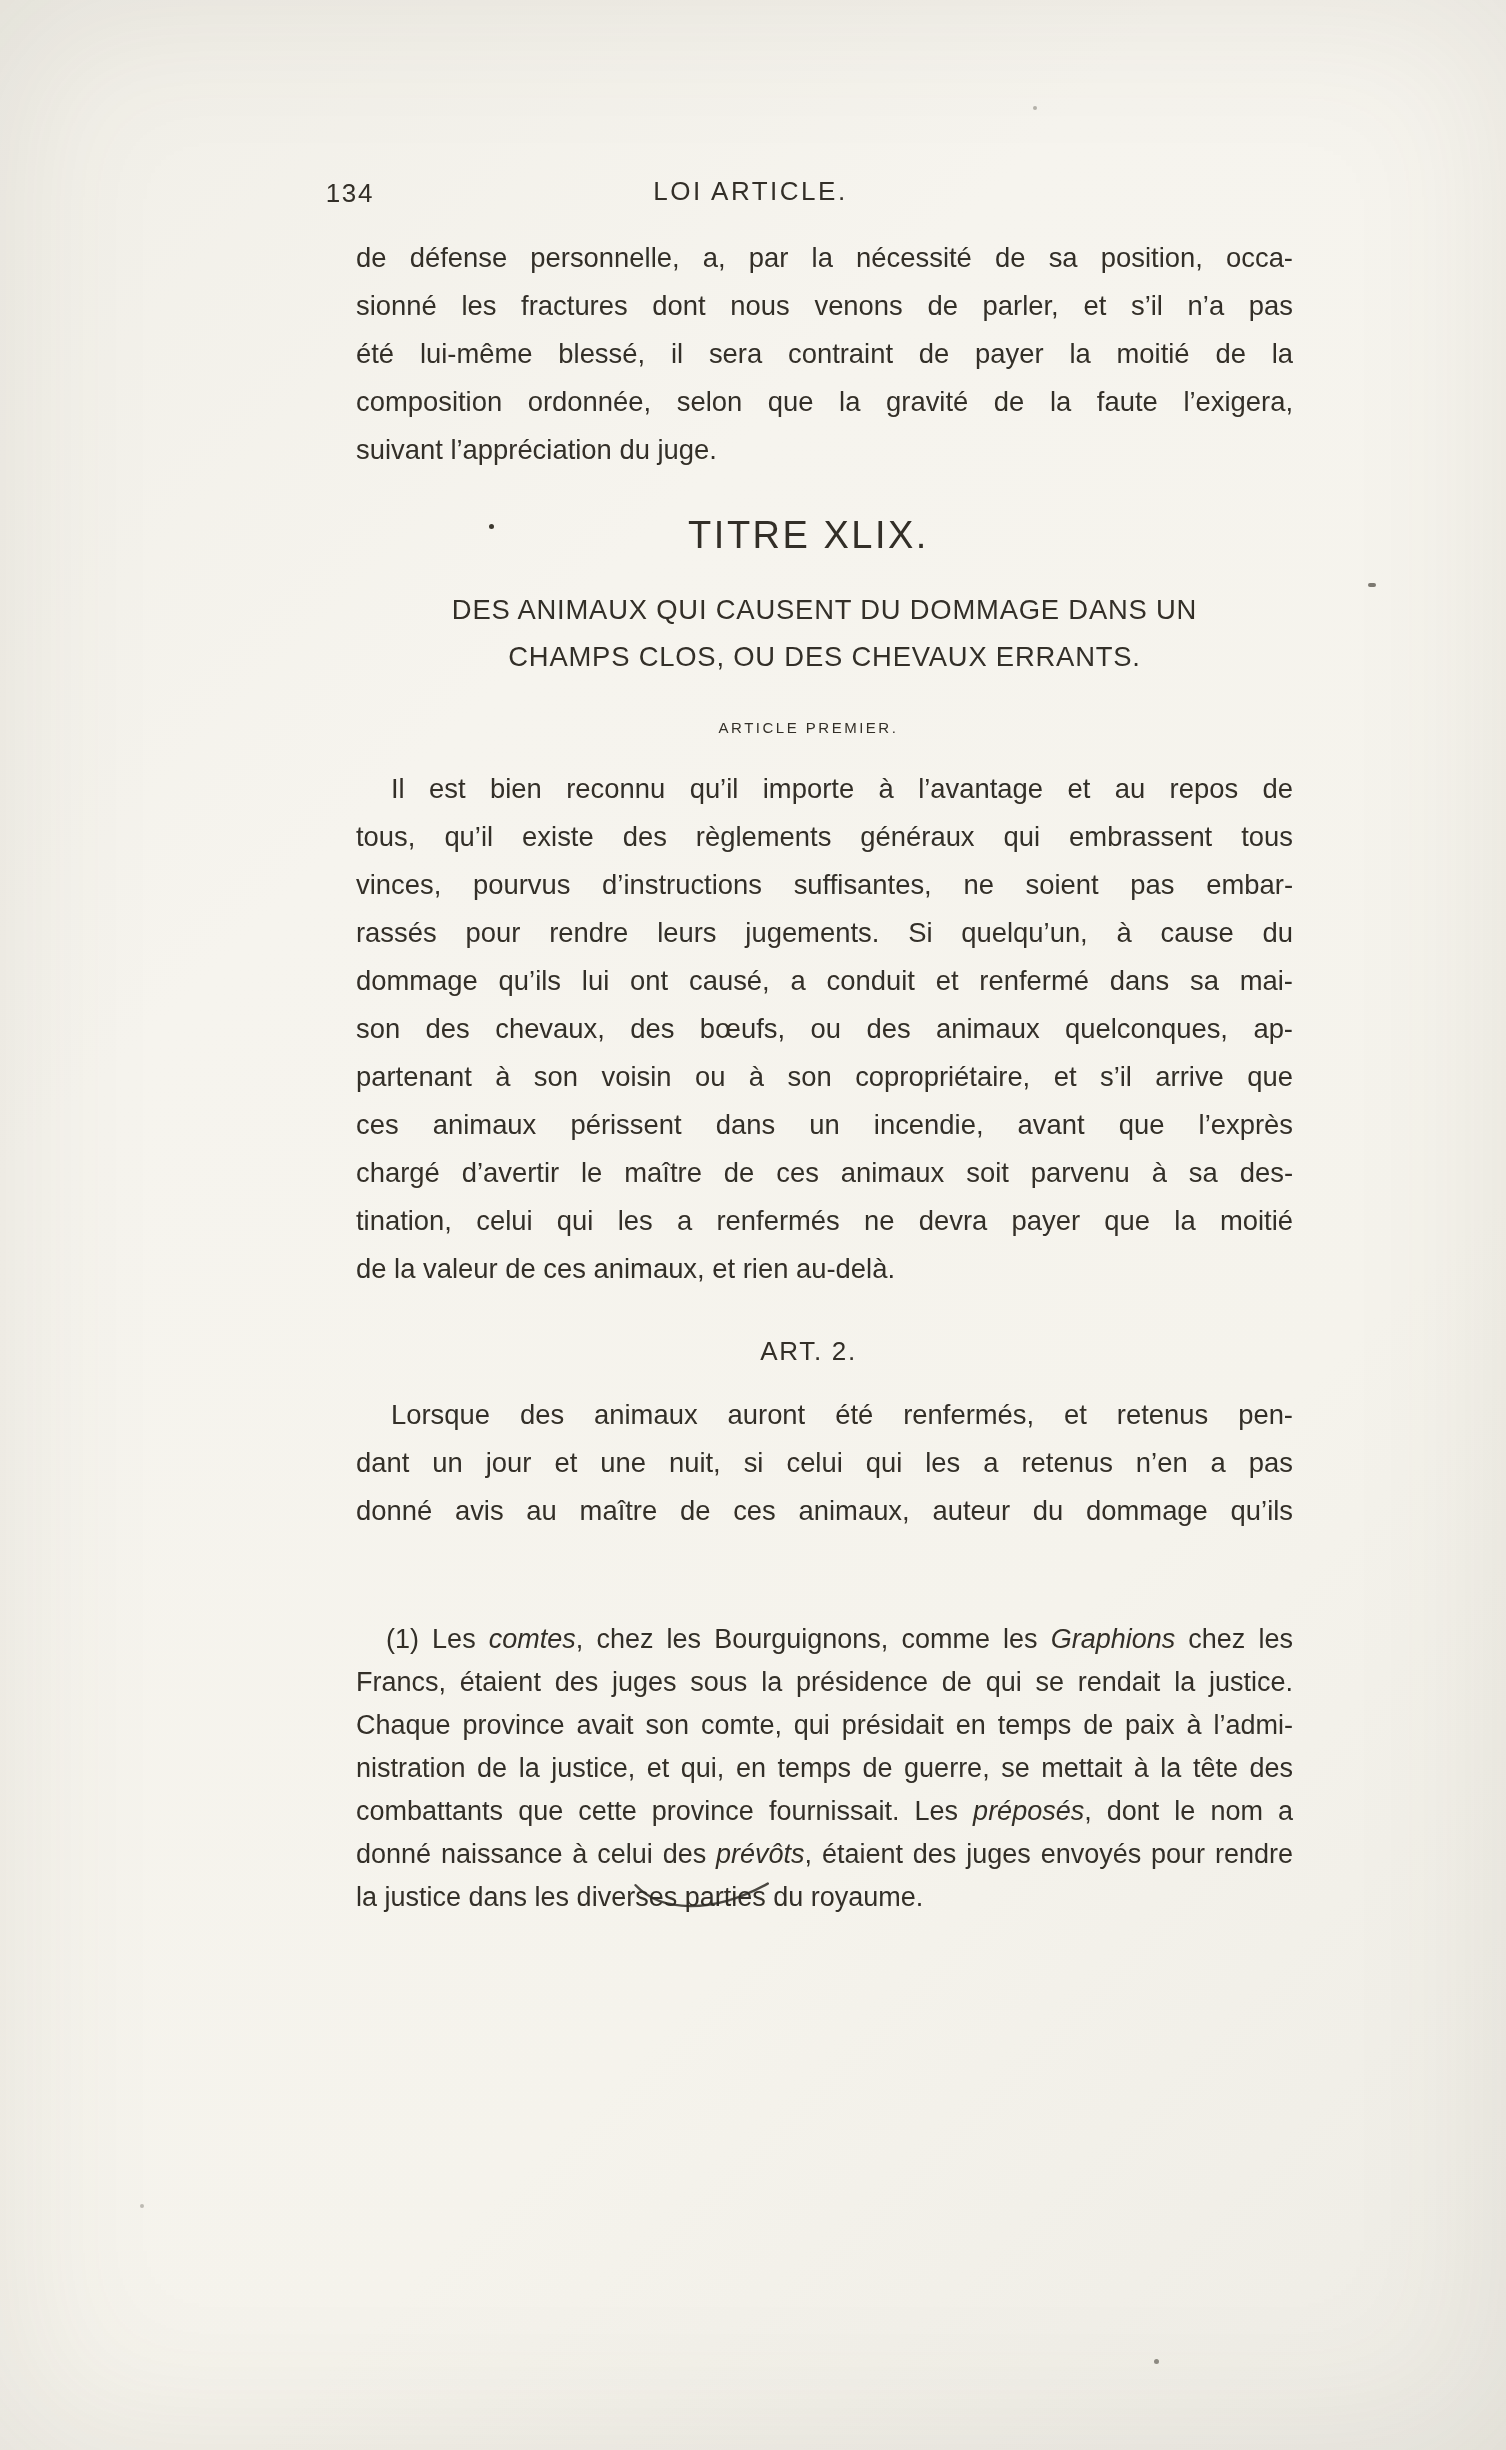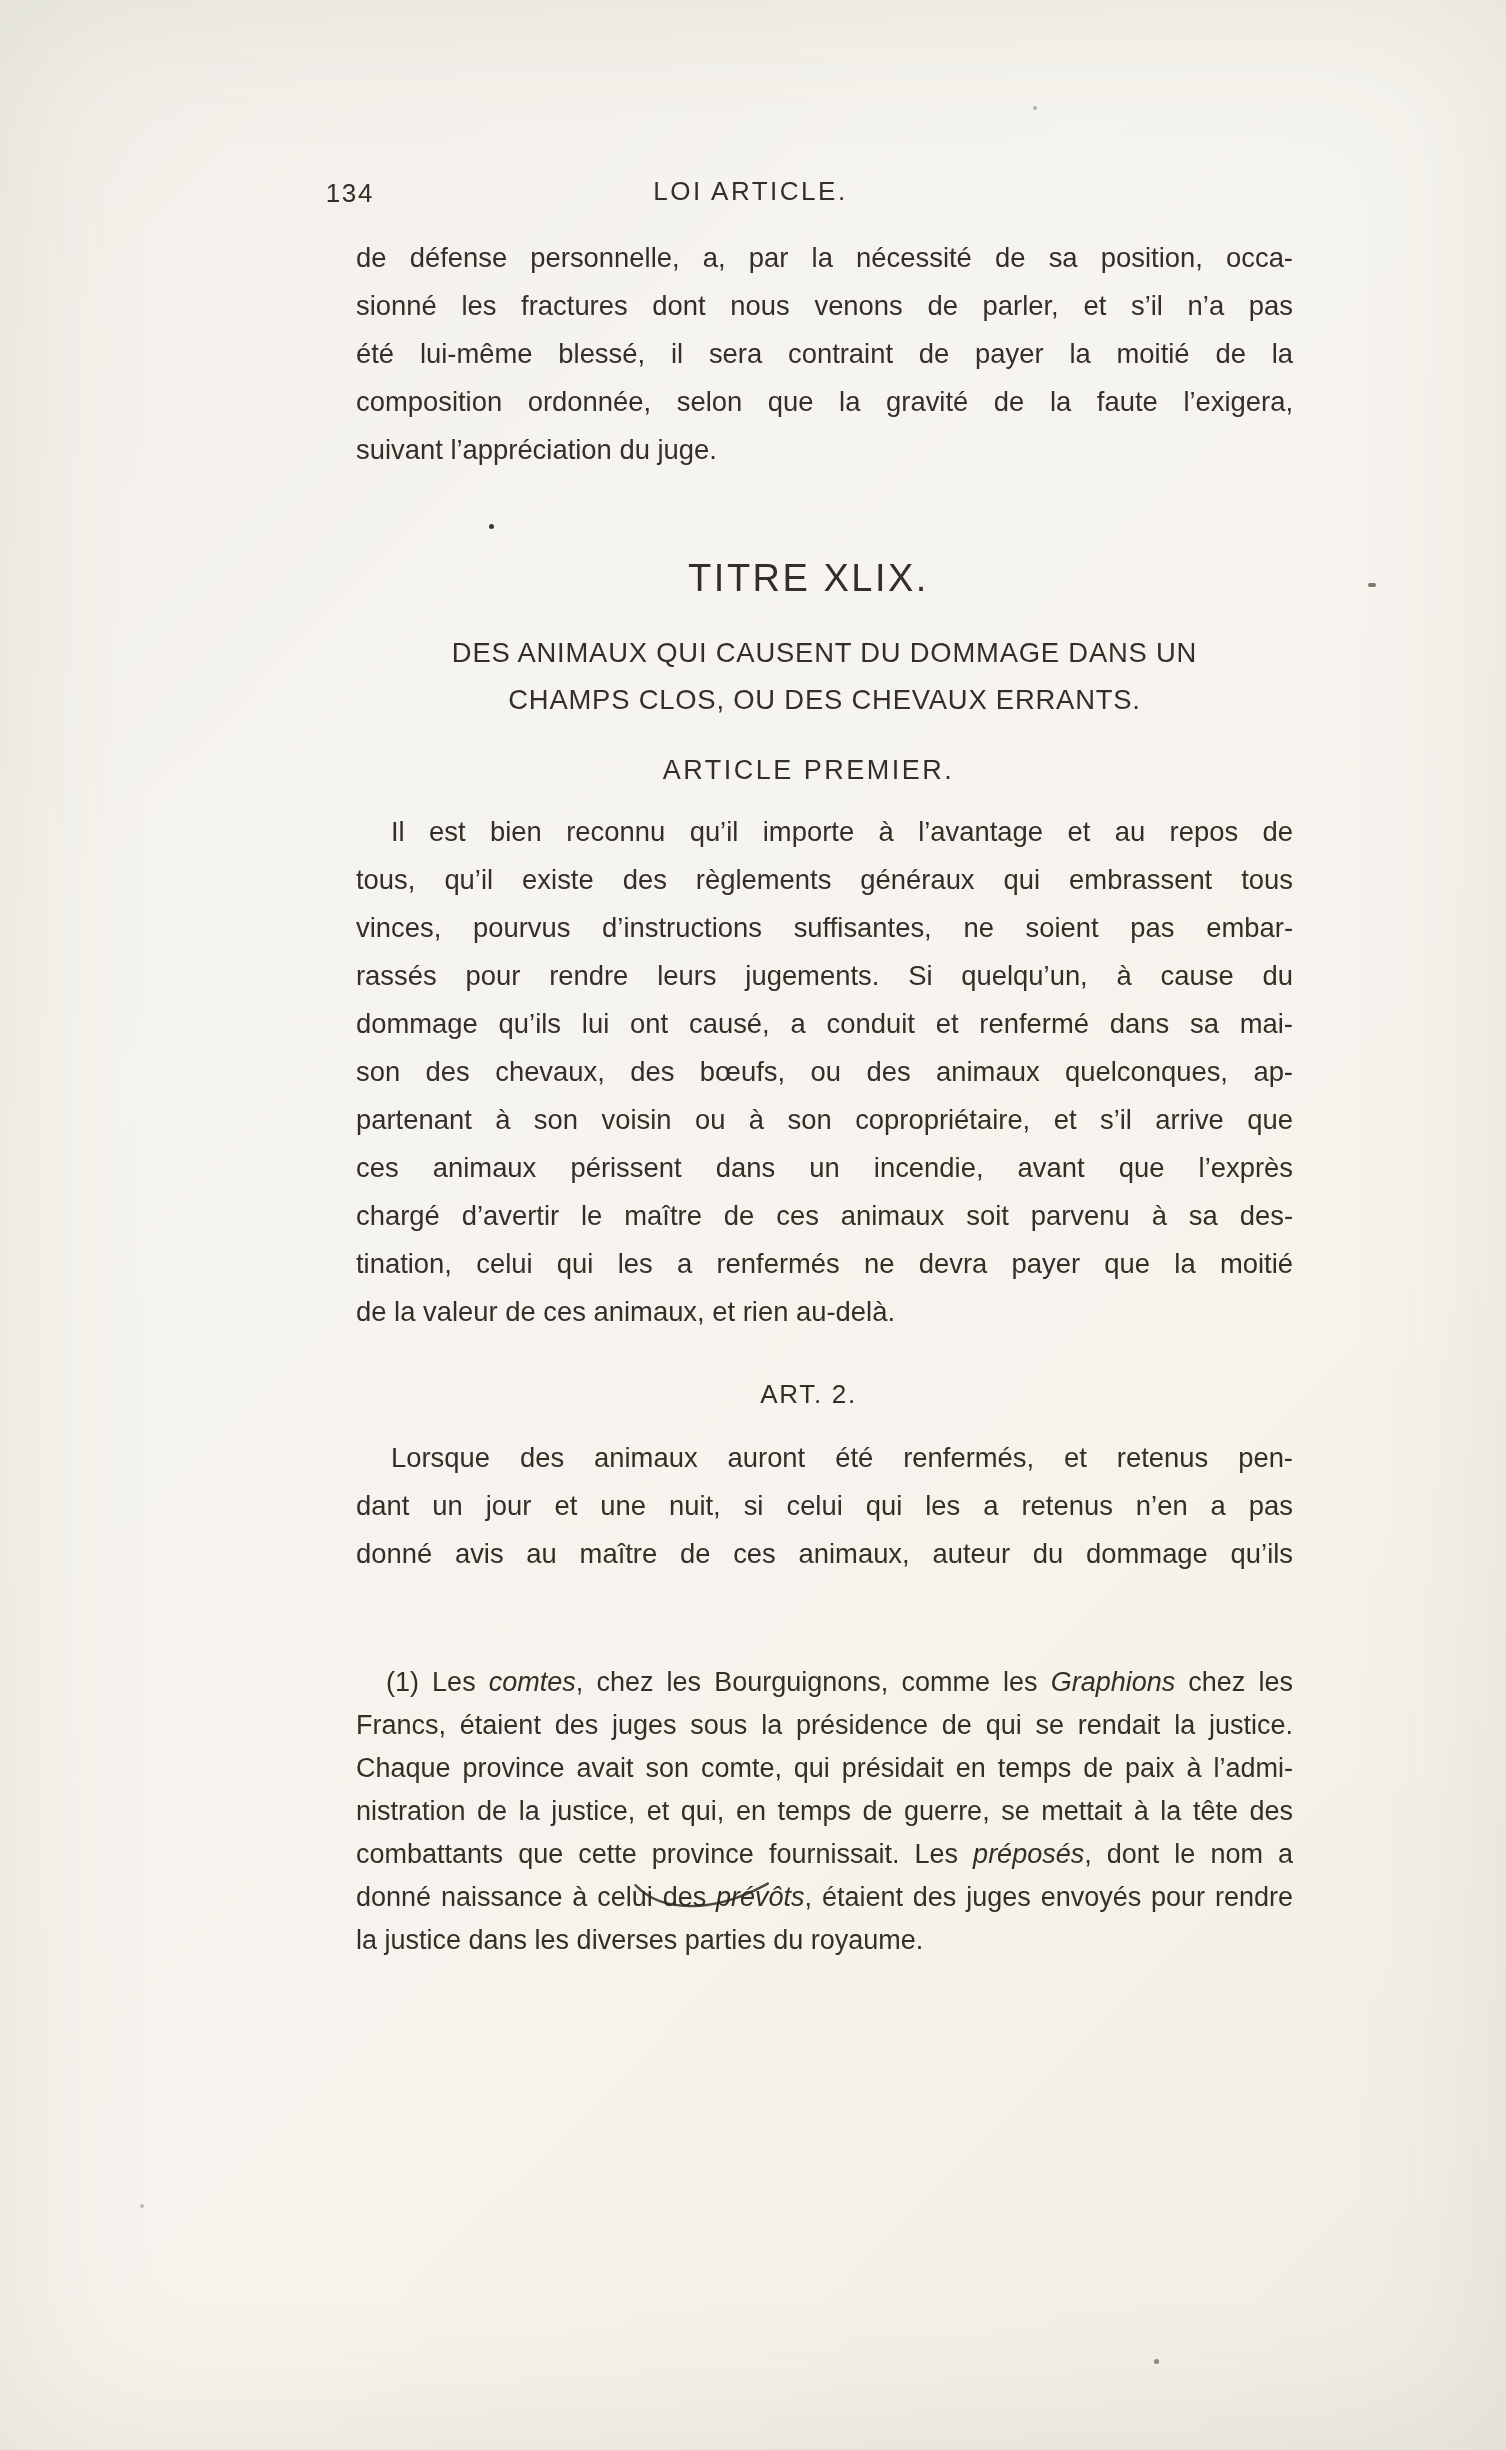--- a/index.html
+++ b/index.html
@@ -51,37 +51,37 @@
   .lines .line.last { text-align-last: left; }
   .lines .line.indent { text-indent: 35px; }
   .centered .line {
     text-align: center;
     text-align-last: center;
   }
 
   .intro-para { margin-top: 25px; }
 
   .titre {
-    margin-top: 82px;
+    margin-top: 39px;
     text-align: center;
     font-size: 38px;
     letter-spacing: 2.5px;
     line-height: 45px;
   }
 
   .subtitle { margin-top: 28px; }
   .subtitle .line {
     line-height: 47px;
     letter-spacing: 0.8px;
   }
 
   .article-label {
     margin-top: 35px;
     text-align: center;
-    font-size: 27px;
+    font-size: 15px;
     letter-spacing: 2.5px;
     line-height: 25px;
   }
 
   .article-1-para { margin-top: 25px; }
 
   .art2-label {
     margin-top: 43px;
     text-align: center;
     font-size: 26px;

